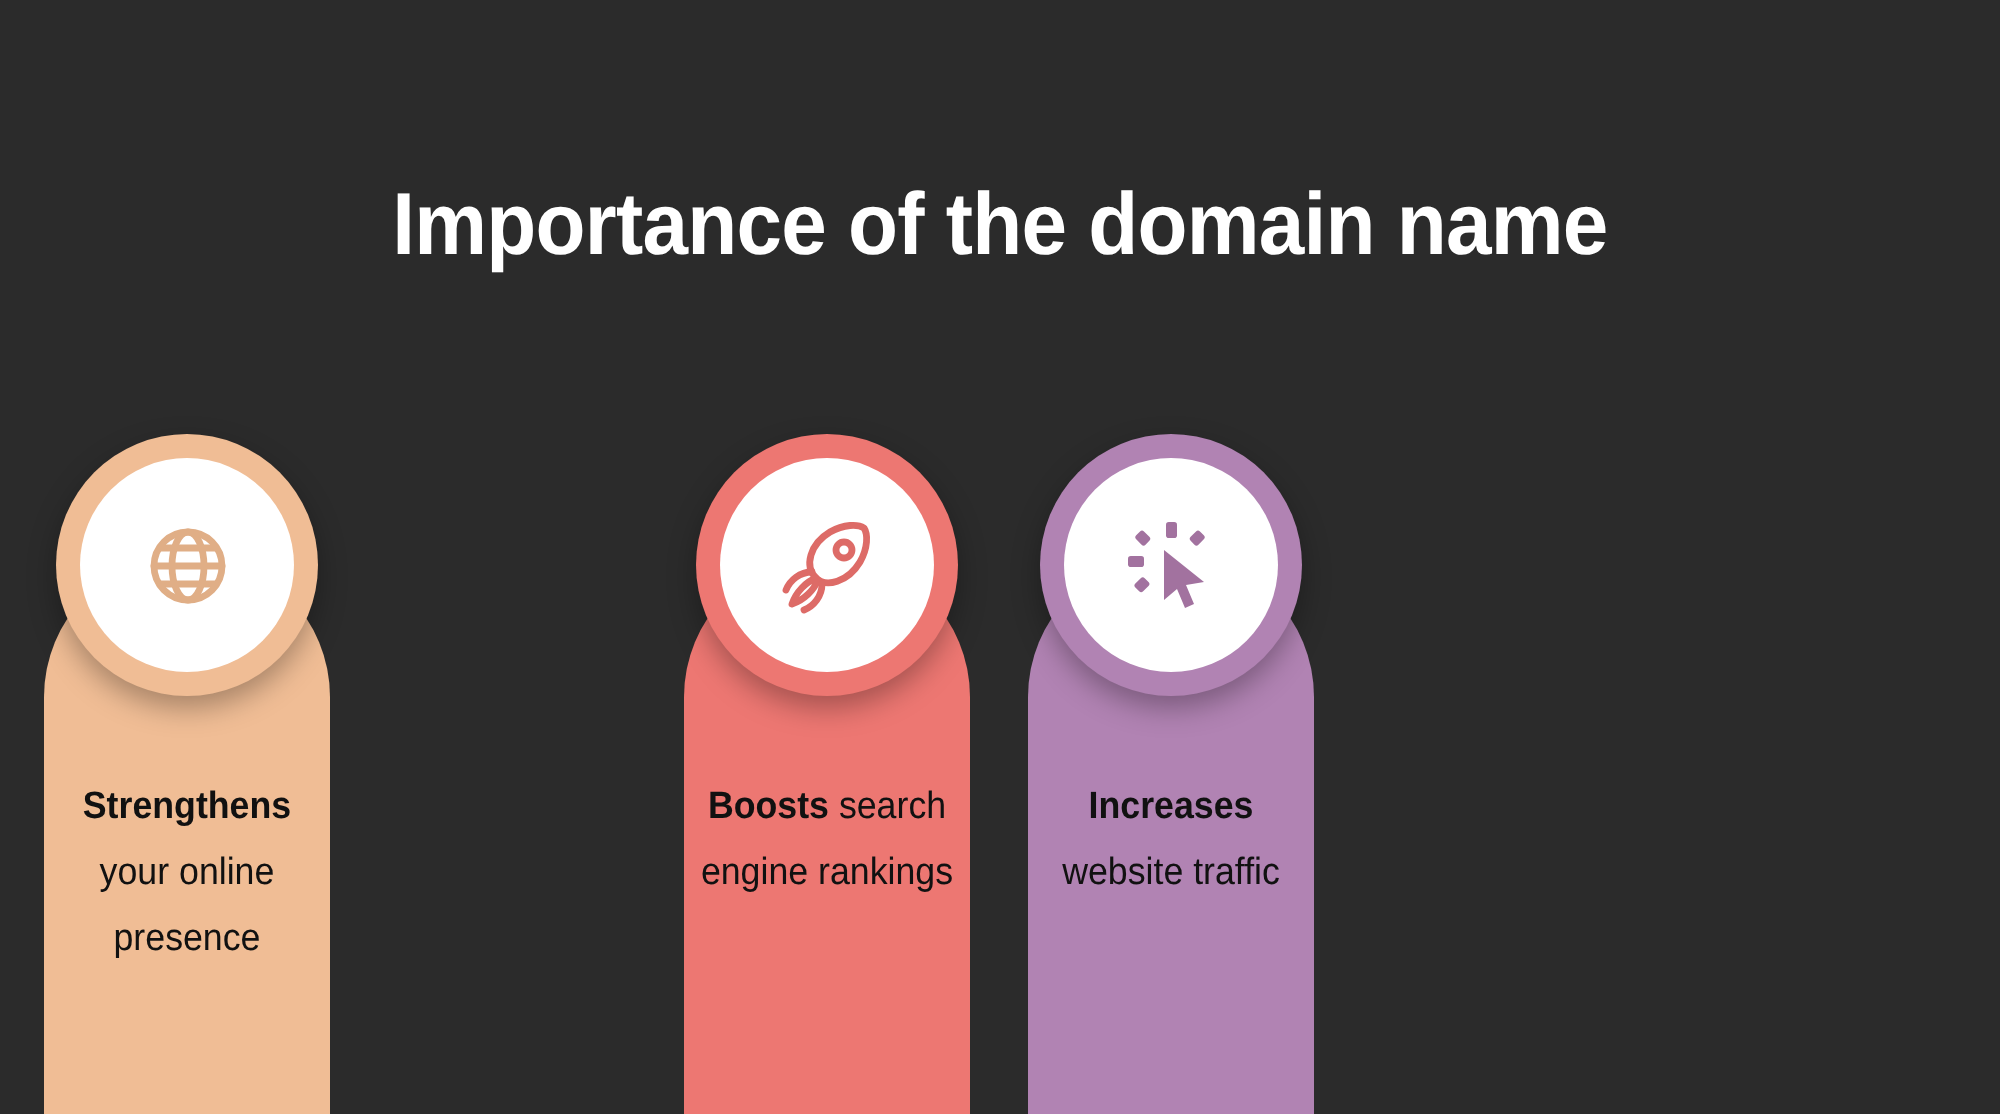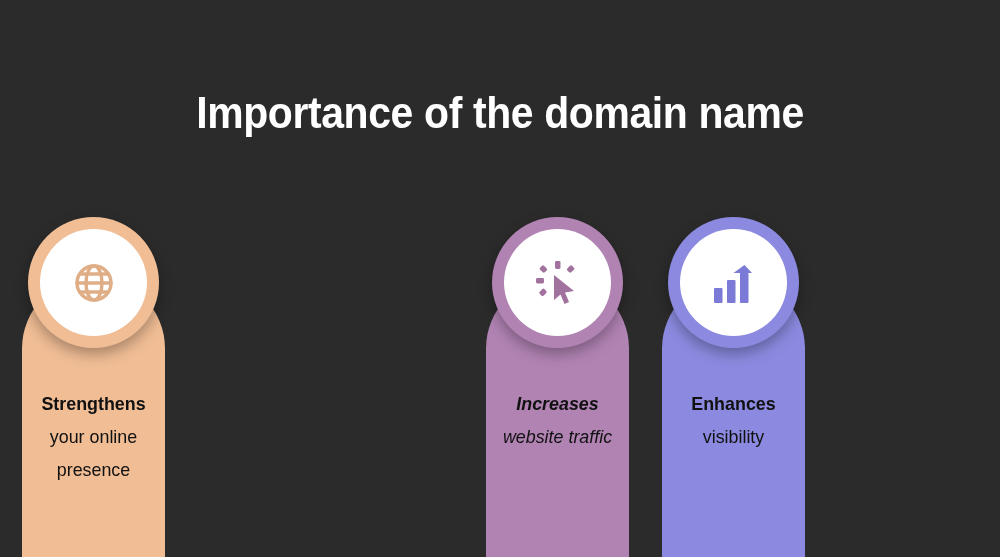--- a/index.html
+++ b/index.html
@@ -143,47 +143,48 @@
             <svg width="48" height="48" viewBox="0 0 48 48">
               <circle cx="24" cy="24" r="17" fill="none" stroke="#e0ae86" stroke-width="3.4" stroke-linecap="round" stroke-linejoin="round"></circle>
               <ellipse cx="24" cy="24" rx="8" ry="17" fill="none" stroke="#e0ae86" stroke-width="3.4" stroke-linecap="round" stroke-linejoin="round"></ellipse>
               <line x1="7" y1="24" x2="41" y2="24" fill="none" stroke="#e0ae86" stroke-width="3.4" stroke-linecap="round" stroke-linejoin="round"></line>
               <line x1="10.5" y1="15" x2="37.5" y2="15" fill="none" stroke="#e0ae86" stroke-width="3.4" stroke-linecap="round" stroke-linejoin="round"></line>
               <line x1="10.5" y1="33" x2="37.5" y2="33" fill="none" stroke="#e0ae86" stroke-width="3.4" stroke-linecap="round" stroke-linejoin="round"></line>
             </svg>
           </div>
         </div>
       </div>
-      <div class="column" style="left: 464px; font-style: italic;">
+      <div class="column" style="left: 320px;">
+        <div class="col-body" style="background: rgb(237, 119, 114);"></div>
+        <div class="col-shade"></div>
+        <div class="caption" style="color: rgb(17, 17, 17);"><b>Boosts</b><span> search engine rankings</span></div>
+        <div class="badge" style="background: rgb(237, 119, 114);">
+          <div class="badge-inner">
+            <svg width="50" height="50" viewBox="0 0 50 50">
+              <path d="M19 31 C13 25 16 14 26 8 C33 4 40 4 43 6 C45 9 45 16 41 23 C35 33 24 36 19 31 Z" fill="none" stroke="#dd6b67" stroke-width="3.4" stroke-linecap="round" stroke-linejoin="round"></path>
+              <circle cx="33" cy="17" r="4" fill="none" stroke="#dd6b67" stroke-width="3.4" stroke-linecap="round" stroke-linejoin="round"></circle>
+              <path d="M19 31 C14 33 9 38 7 44 C13 42 18 37 20 32" fill="none" stroke="#dd6b67" stroke-width="3.4" stroke-linecap="round" stroke-linejoin="round"></path>
+              <path d="M17 28 C11 28 6 32 4 37" fill="none" stroke="#dd6b67" stroke-width="3.4" stroke-linecap="round" stroke-linejoin="round"></path>
+              <path d="M22 34 C22 40 18 45 13 47" fill="none" stroke="#dd6b67" stroke-width="3.4" stroke-linecap="round" stroke-linejoin="round"></path>
+            </svg>
+          </div>
+        </div>
+      </div>
+      <div class="column" style="left: 492px;">
         <div class="col-body" style="background: rgb(177, 131, 179);"></div>
         <div class="col-shade"></div>
         <div class="caption" style="color: rgb(17, 17, 17);"><b>Increases</b><span> website traffic</span></div>
         <div class="badge" style="background: rgb(177, 131, 179);">
           <div class="badge-inner">
             <svg width="48" height="48" viewBox="0 0 48 48">
               <path d="M20 16 L40 32 L31 33.5 L35 43 L30.5 45 L26.5 35.5 L20 41 Z" fill="#a2729f" stroke="none"></path>
               <rect x="21" y="2" width="5.5" height="8" rx="1.4" fill="#a2729f" stroke="none"></rect>
               <rect x="2" y="19" width="8" height="5.5" rx="1.4" fill="#a2729f" stroke="none"></rect>
               <rect x="6.5" y="7" width="5.5" height="6.6" rx="1.4" fill="#a2729f" stroke="none" transform="rotate(-45 9 10)"></rect>
               <rect x="34" y="7" width="5.5" height="6.6" rx="1.4" fill="#a2729f" stroke="none" transform="rotate(45 37 10)"></rect>
               <rect x="6.5" y="30" width="5.5" height="6.6" rx="1.4" fill="#a2729f" stroke="none" transform="rotate(45 9 33)"></rect>
             </svg>
           </div>
         </div>
       </div>
-      <div class="column" style="left: 640px;">
-        <div class="col-body" style="background: rgb(139, 138, 224);"></div>
-        <div class="col-shade"></div>
-        <div class="caption" style="color: rgb(17, 17, 17);"><b>Enhances</b><span> visibility</span></div>
-        <div class="badge" style="background: rgb(139, 138, 224);">
-          <div class="badge-inner">
-            <svg width="48" height="46" viewBox="0 0 48 46">
-              <rect x="4" y="28" width="8.5" height="15" rx="1" fill="#7b7ad6" stroke="none"></rect>
-              <rect x="17" y="20" width="8.5" height="23" rx="1" fill="#7b7ad6" stroke="none"></rect>
-              <rect x="30" y="13" width="8.5" height="30" rx="1" fill="#7b7ad6" stroke="none"></rect>
-              <path d="M34.2 16 L34.2 7 L27.5 7 L38.5 -1 L46 7 L39.5 7 L39.5 16 Z" fill="#7b7ad6" stroke="none" transform="translate(-4 6)"></path>
-            </svg>
-          </div>
-        </div>
-      </div>
     </div>
 
 </div>
 
 </body></html>

